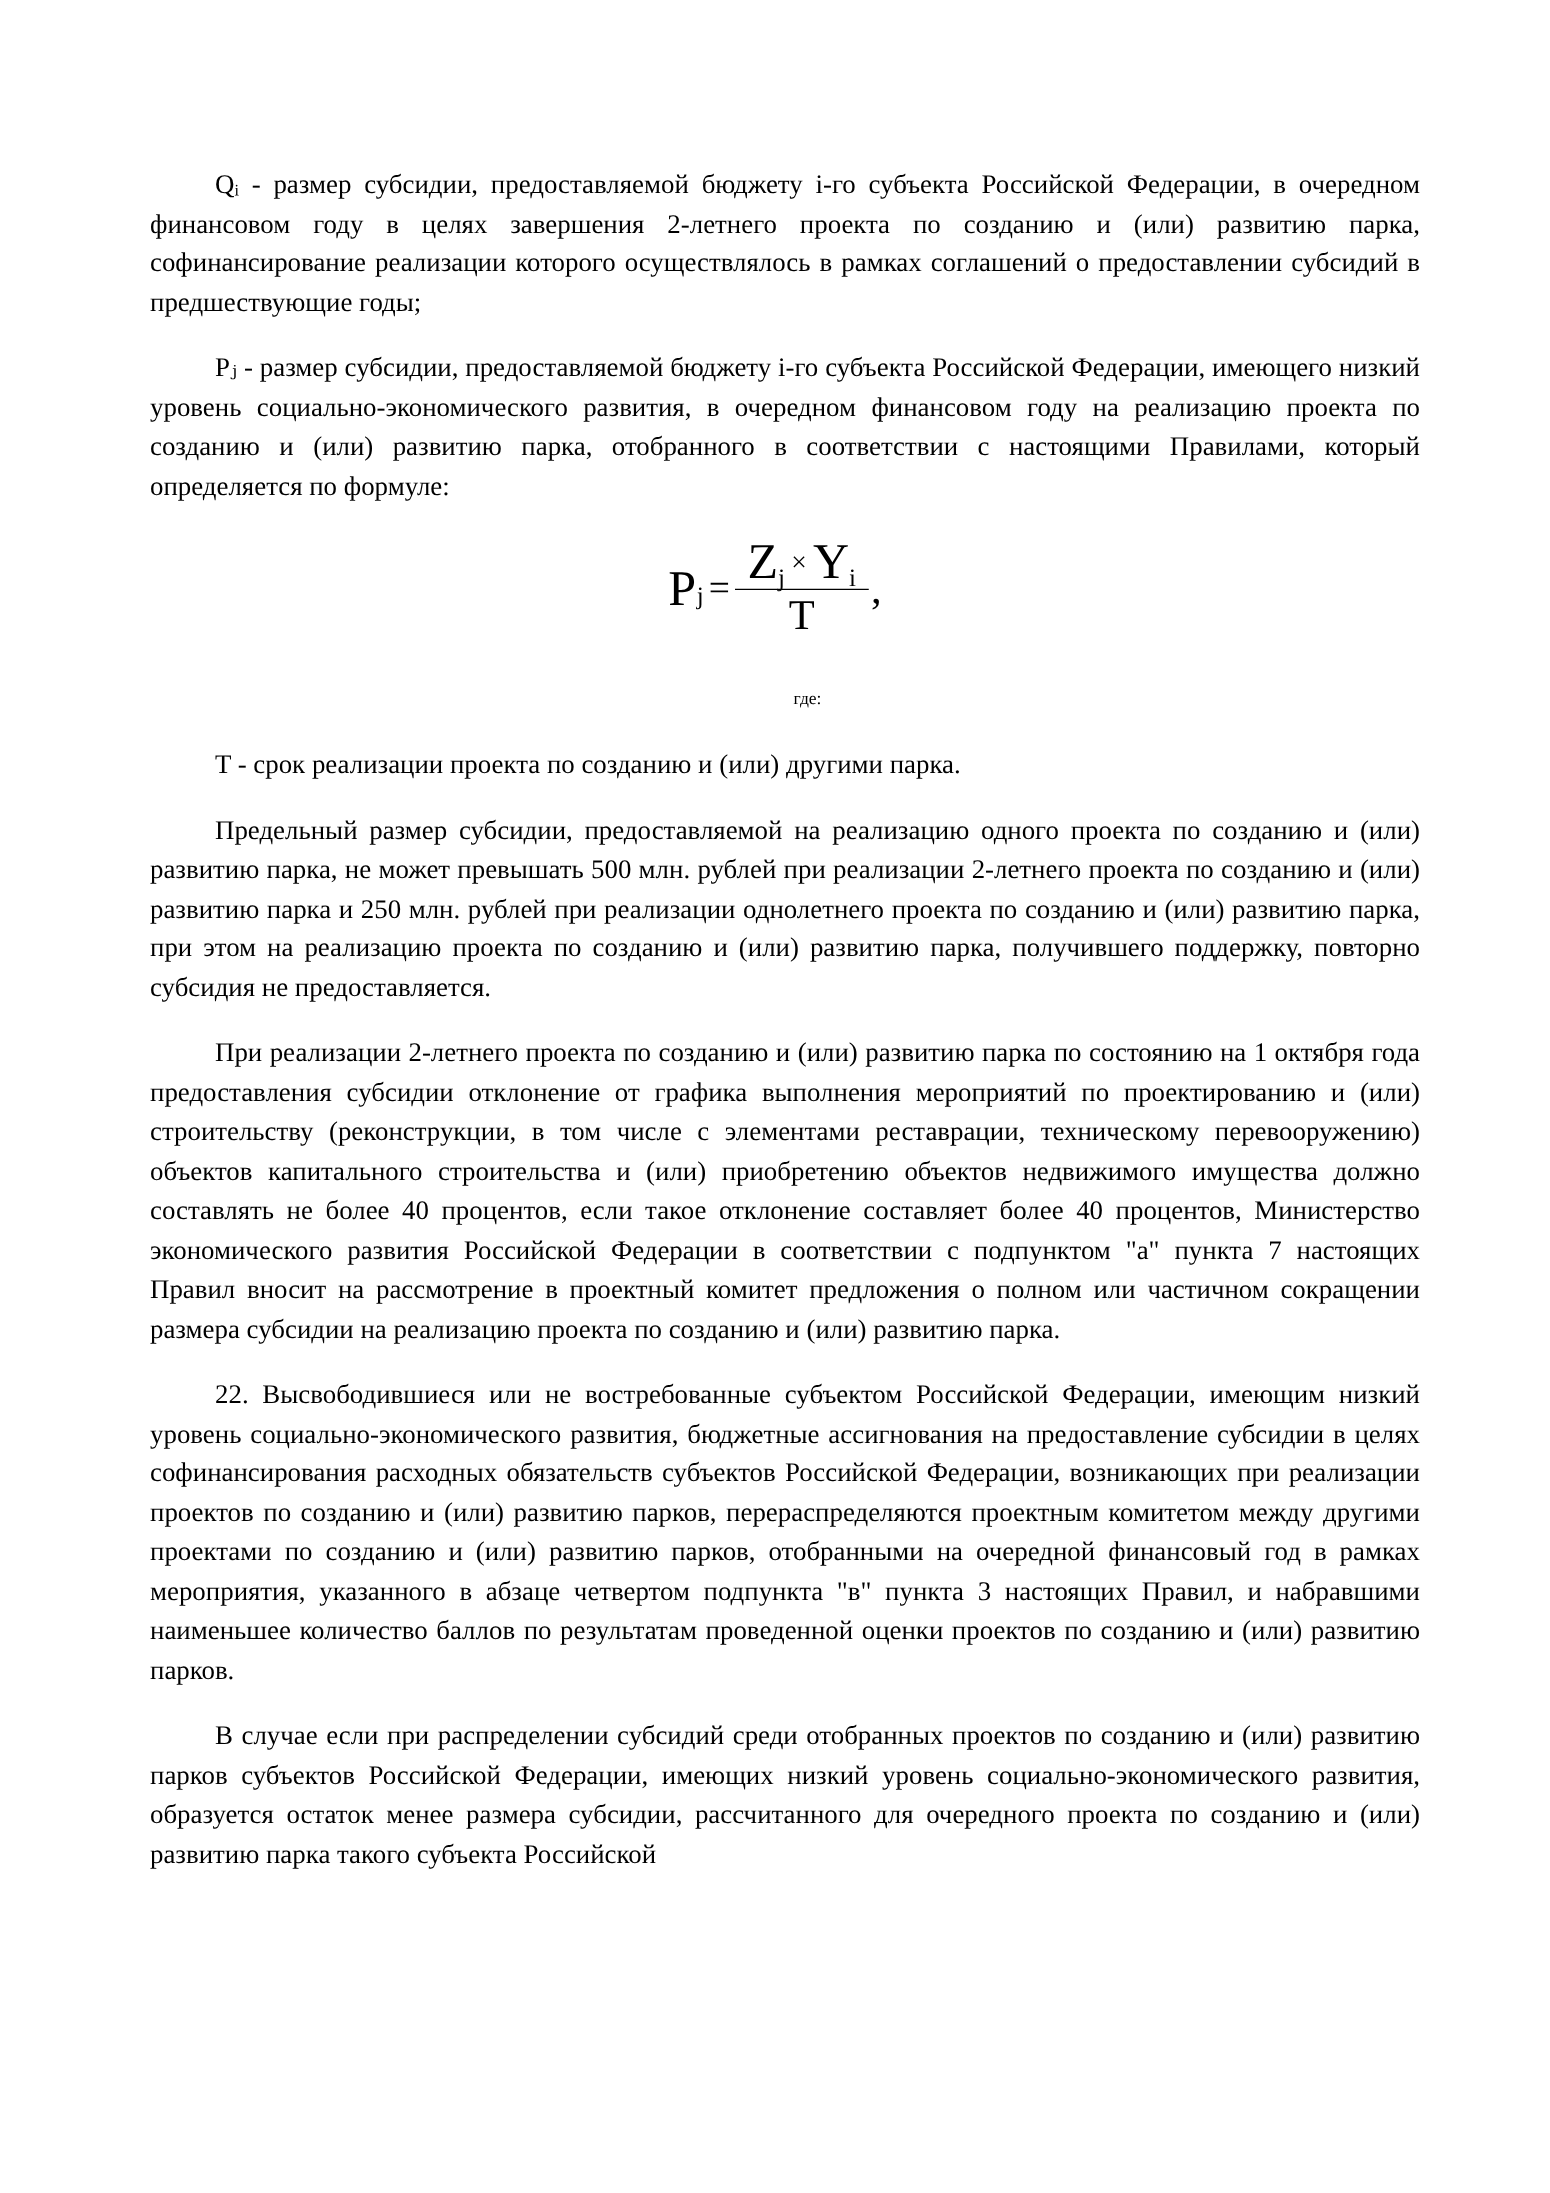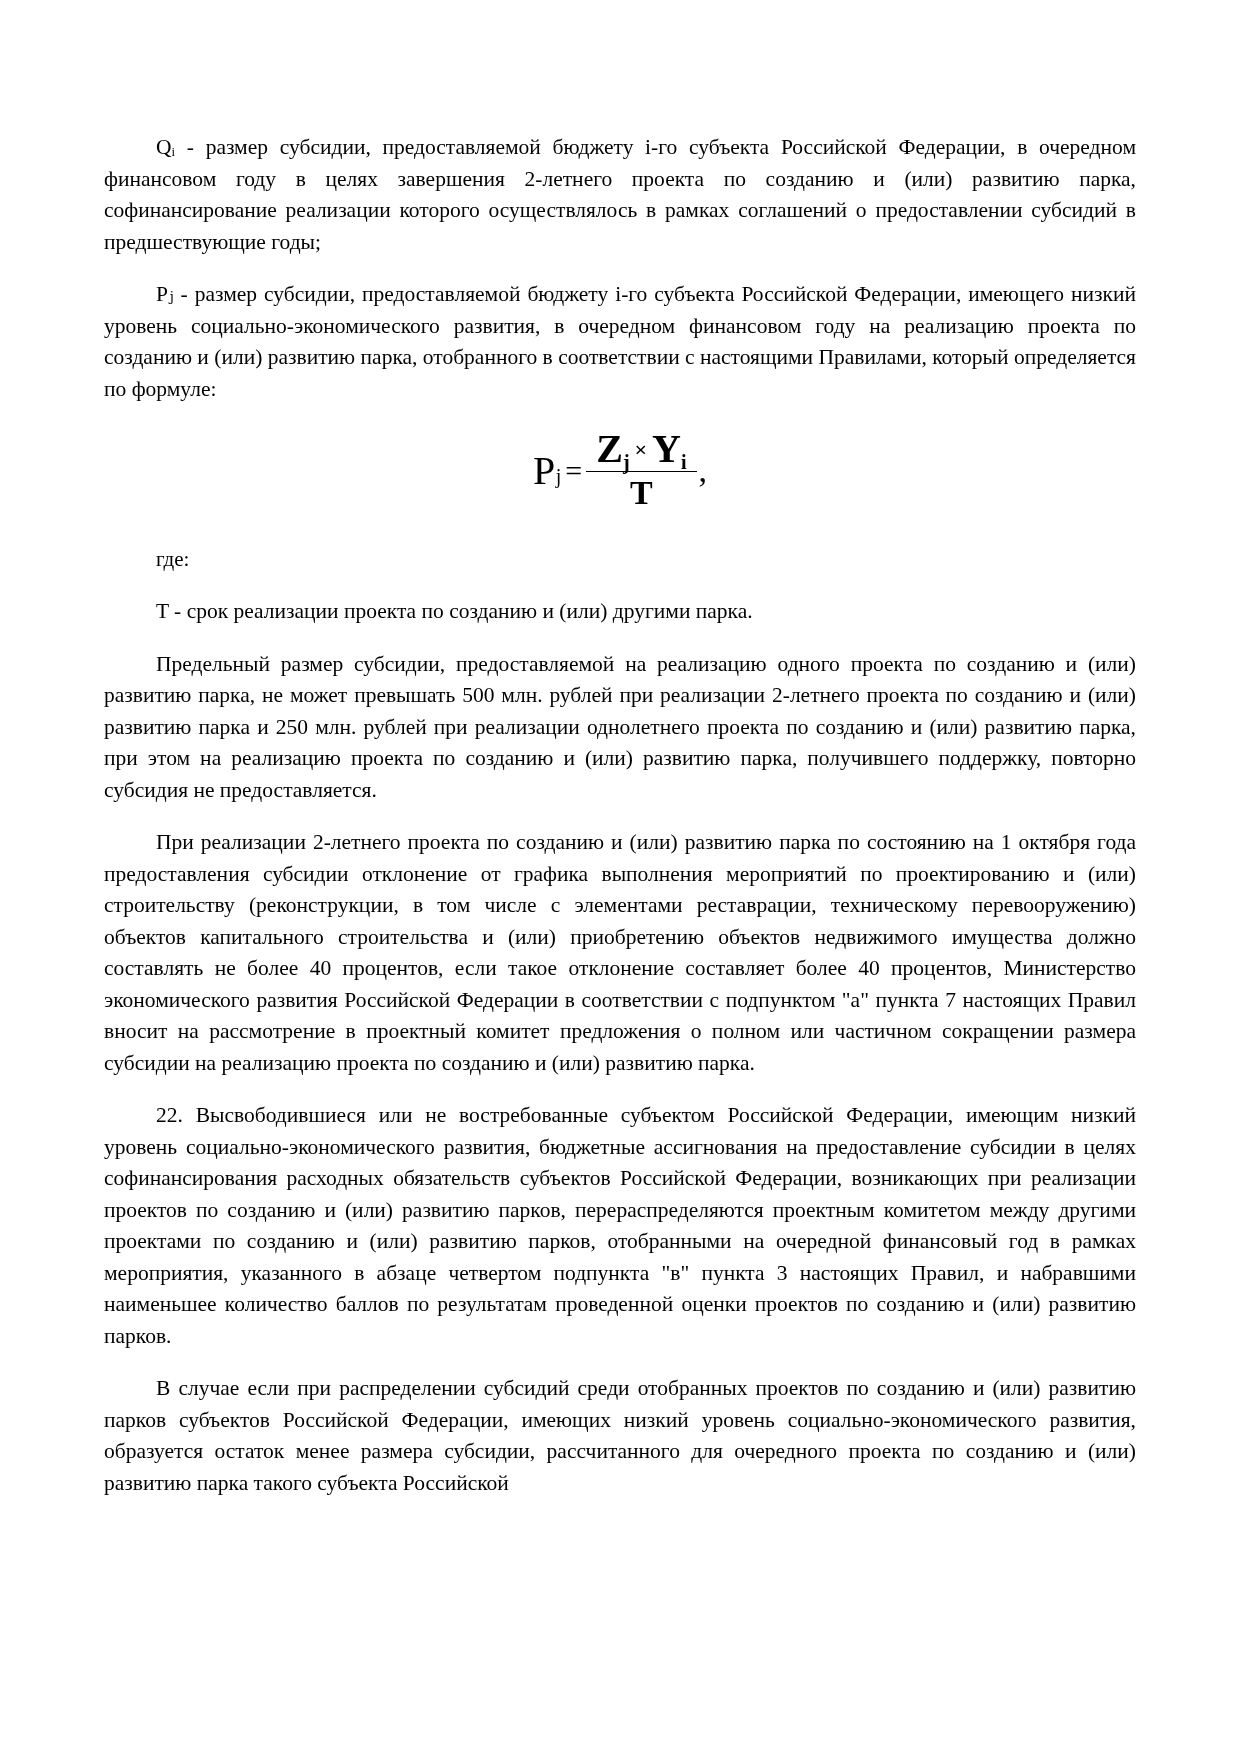--- a/index.html
+++ b/index.html
@@ -16,34 +16,34 @@
   }
   .page {
     position: relative;
     box-sizing: border-box;
     width: 1240px;
     height: 1754px;
     padding: 132px 104px 0 104px;
     background: #ffffff;
   }
   .para {
-    margin: 0 0 21px 0;
+    margin: 0 0 21px 16px;
     font-size: 21.5px;
     line-height: 31.5px;
     text-align: justify;
     text-indent: 52px;
     text-justify: inter-word;
     hyphens: none;
   }
   .gde {
     margin: 0 0 21px 0;
-    font-size: 21px;
+    font-size: 14px;
     line-height: 31.5px;
     text-indent: 52px;
-    text-align: left;
+    text-align: center;
   }
   sub {
     font-size: 0.66em;
     vertical-align: -0.22em;
     line-height: 0;
   }
   
   .formula-block {
     margin: 24px 0 30px 0;
     text-align: center;
@@ -63,21 +63,20 @@
     font-size: 30px;
     vertical-align: middle;
     padding: 0 4px;
   }
   .frac {
     display: inline-block;
     vertical-align: middle;
     text-align: center;
     position: relative;
     top: -2px;
-    font-weight: bold;
   }
   .frac .num {
     display: block;
     padding: 0 10px 1px 10px;
     border-bottom: 1.6px solid #000;
     font-size: 40px;
     line-height: 1.08;
     white-space: nowrap;
   }
   .frac .num sub {

